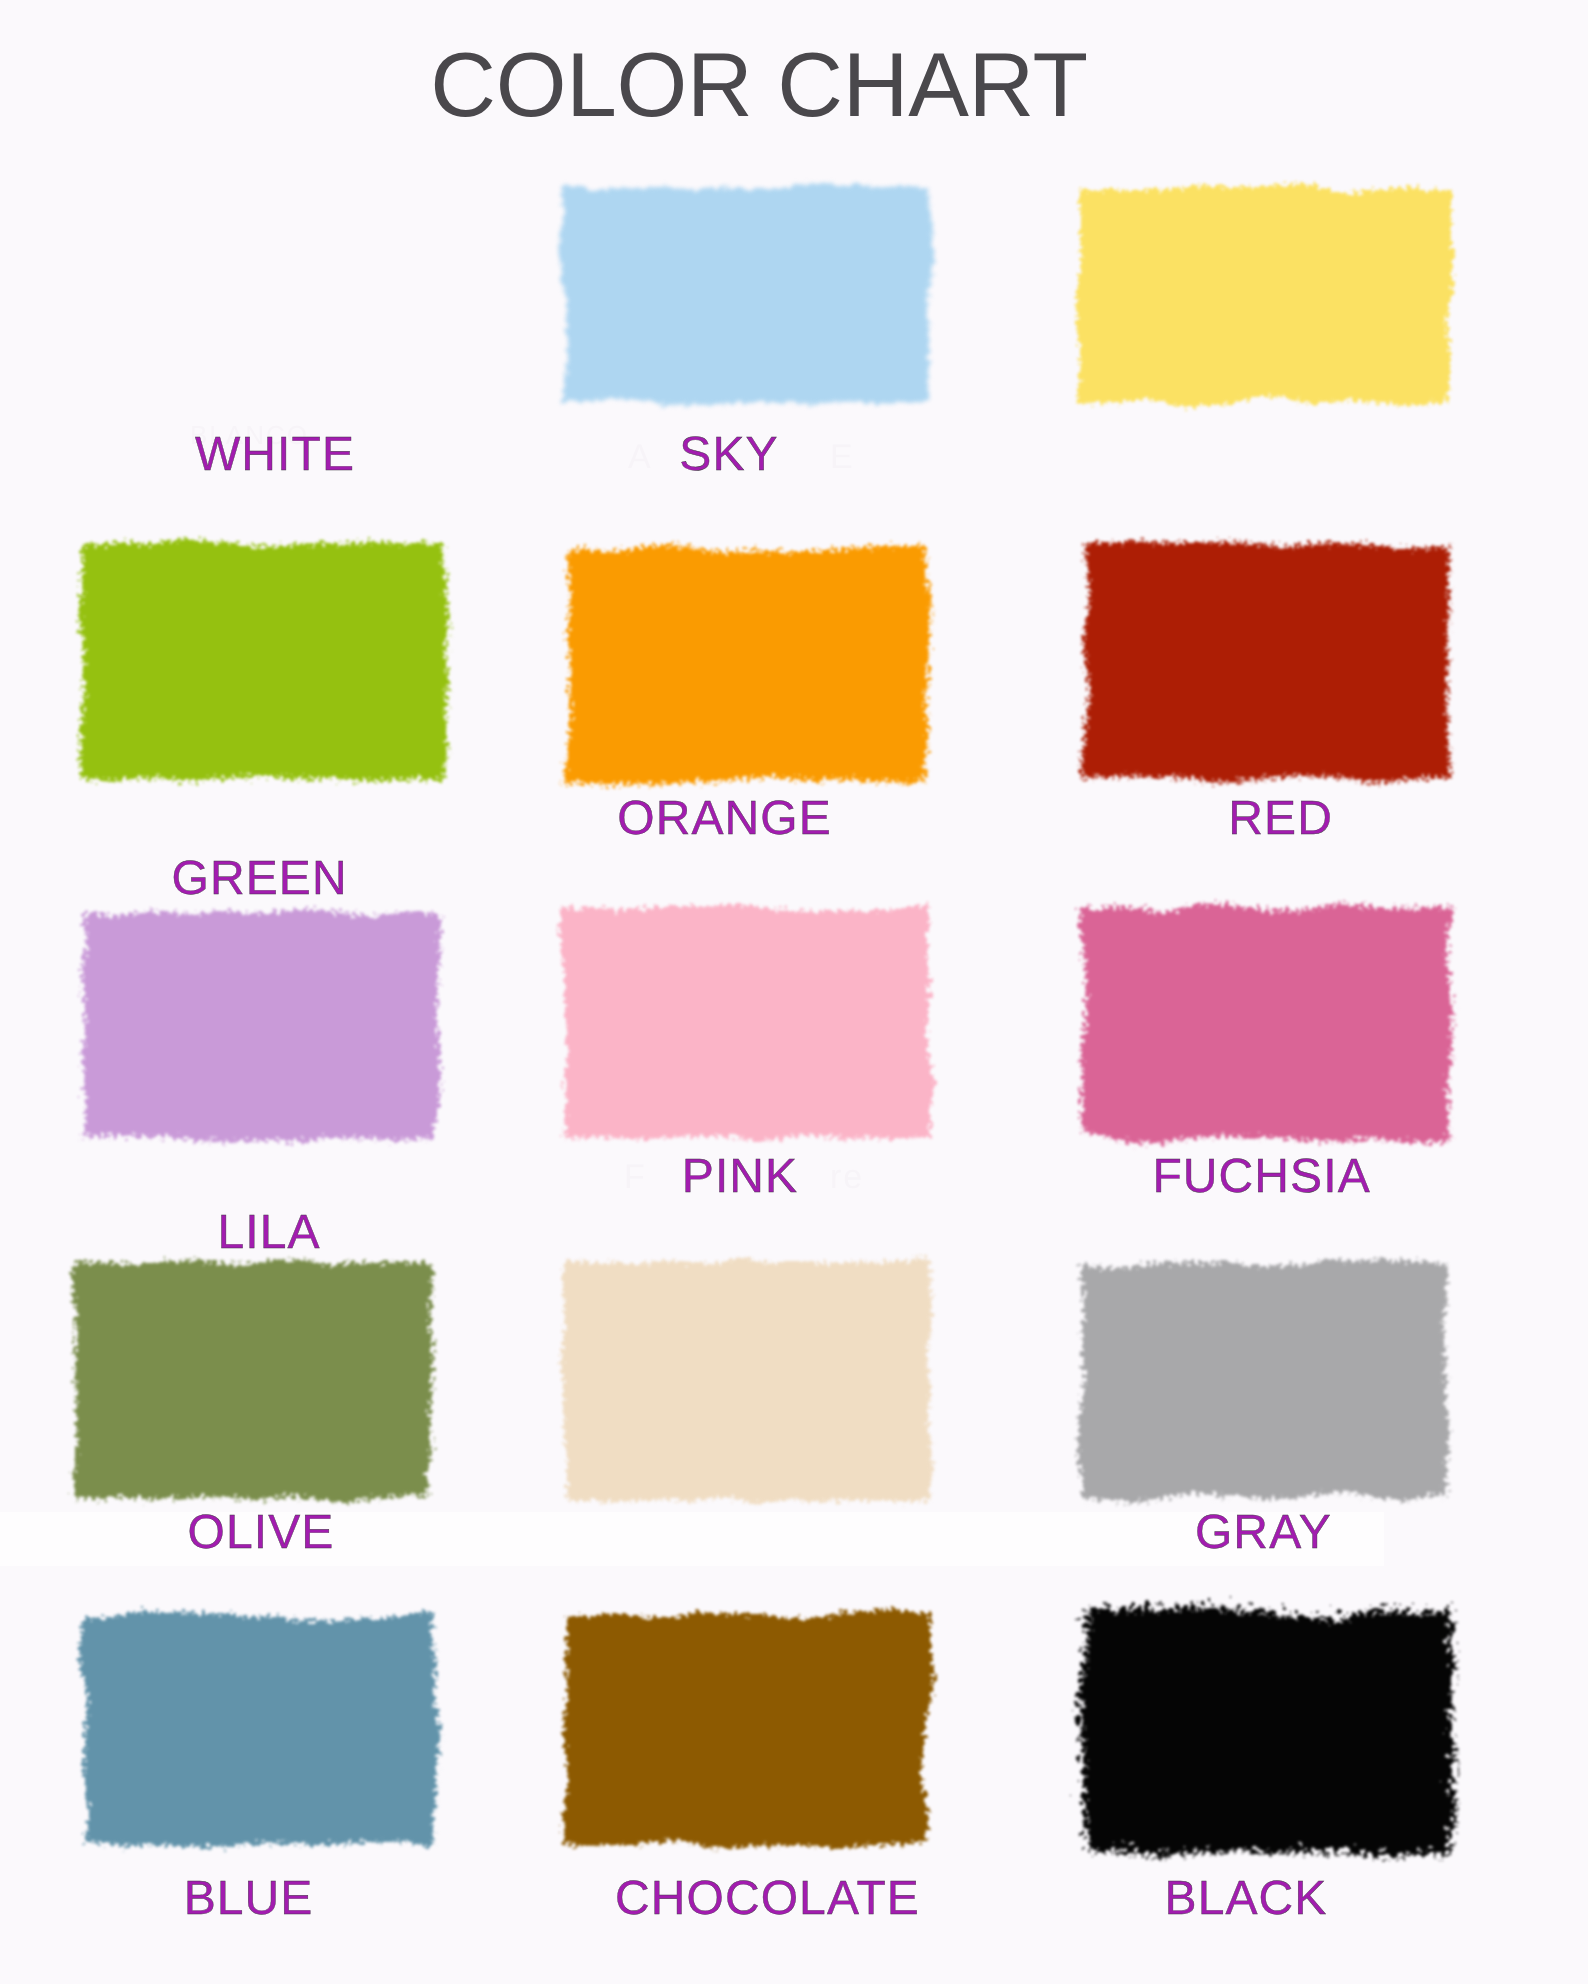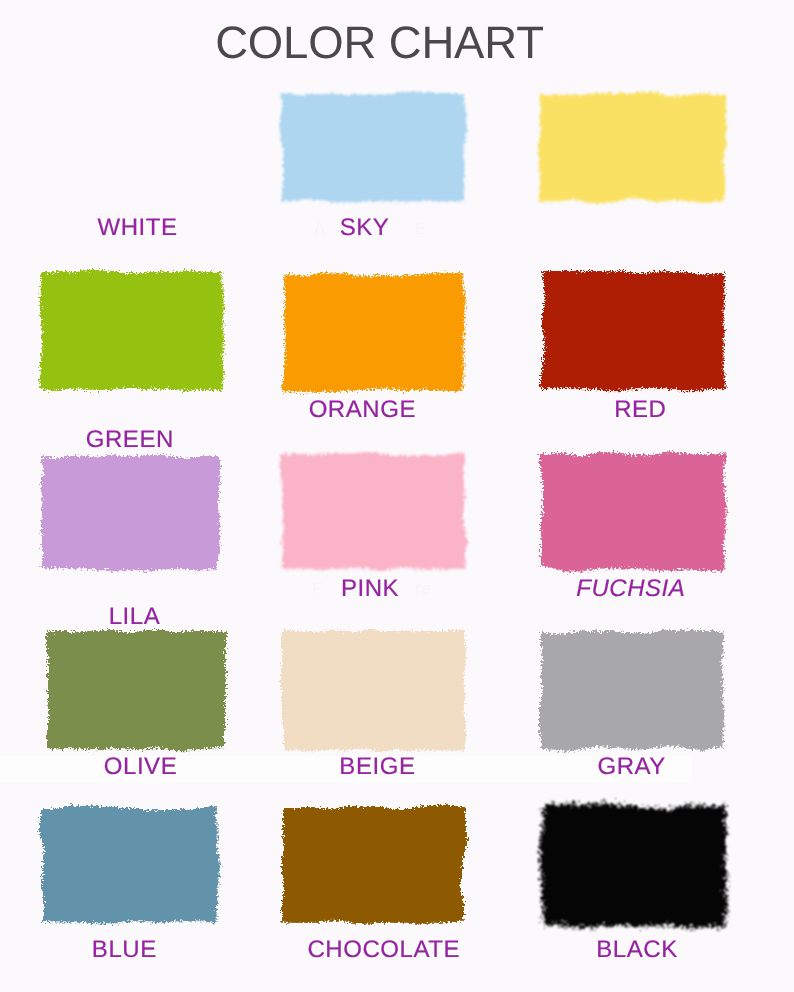--- a/index.html
+++ b/index.html
@@ -163,23 +163,23 @@
             <filter id="rough8" x="-20%" y="-25%" width="140%" height="150%" color-interpolation-filters="sRGB">
               <feTurbulence type="fractalNoise" baseFrequency="0.028" numOctaves="2" seed="53" result="lo"></feTurbulence>
               <feDisplacementMap in="SourceGraphic" in2="lo" scale="9" xChannelSelector="R" yChannelSelector="G" result="s1"></feDisplacementMap>
               <feTurbulence type="fractalNoise" baseFrequency="0.5" numOctaves="2" seed="66" result="hi"></feTurbulence>
               <feDisplacementMap in="s1" in2="hi" scale="9" xChannelSelector="R" yChannelSelector="G" result="s2"></feDisplacementMap>
               <feGaussianBlur in="s2" stdDeviation="0.75"></feGaussianBlur>
             </filter>
           </defs>
           <rect x="22" y="22" width="183.6" height="115.6" fill="#da6496" filter="url(#rough8)"></rect>
         </svg>
-        <div class="swatch-label" style="top: 123px; transform: translateX(-2px); font-style: italic;">FUCHSIA</div>
-      </div>
-      <div class="cell" style="left: 47px; top: 631px; width: 179px; height: 150px; text-decoration: underline;">
+        <div class="swatch-label" style="top: 123px; transform: translateX(-2px);">FUCHSIA</div>
+      </div>
+      <div class="cell" style="left: 37px; top: 631px; width: 179px; height: 150px; text-decoration: underline;">
         <svg class="swatch-svg" width="223" height="162.2" style="left: -22px; top: -22px;">
           <defs>
             <filter id="rough9" x="-20%" y="-25%" width="140%" height="150%" color-interpolation-filters="sRGB">
               <feTurbulence type="fractalNoise" baseFrequency="0.028" numOctaves="2" seed="59" result="lo"></feTurbulence>
               <feDisplacementMap in="SourceGraphic" in2="lo" scale="9" xChannelSelector="R" yChannelSelector="G" result="s1"></feDisplacementMap>
               <feTurbulence type="fractalNoise" baseFrequency="0.48" numOctaves="2" seed="72" result="hi"></feTurbulence>
               <feDisplacementMap in="s1" in2="hi" scale="8" xChannelSelector="R" yChannelSelector="G" result="s2"></feDisplacementMap>
               <feGaussianBlur in="s2" stdDeviation="0.75"></feGaussianBlur>
             </filter>
           </defs>
@@ -193,21 +193,20 @@
             <filter id="rough10" x="-20%" y="-25%" width="140%" height="150%" color-interpolation-filters="sRGB">
               <feTurbulence type="fractalNoise" baseFrequency="0.035" numOctaves="2" seed="61" result="lo"></feTurbulence>
               <feDisplacementMap in="SourceGraphic" in2="lo" scale="8" xChannelSelector="R" yChannelSelector="G" result="s1"></feDisplacementMap>
               <feTurbulence type="fractalNoise" baseFrequency="0.5" numOctaves="2" seed="74" result="hi"></feTurbulence>
               <feDisplacementMap in="s1" in2="hi" scale="7" xChannelSelector="R" yChannelSelector="G" result="s2"></feDisplacementMap>
               <feGaussianBlur in="s2" stdDeviation="0.75"></feGaussianBlur>
             </filter>
           </defs>
           <rect x="22" y="22" width="182.8" height="119.4" fill="#f0ddc3" filter="url(#rough10)"></rect>
         </svg>
-        <div class="swatch-label" style="top: 124px; transform: translateX(4px);">BEIGE</div>
       </div>
       <div class="cell" style="left: 540px; top: 632px; width: 183.4px; height: 149px;">
         <svg class="swatch-svg" width="227.4" height="160.6" style="left: -22px; top: -22px;">
           <defs>
             <filter id="rough11" x="-20%" y="-25%" width="140%" height="150%" color-interpolation-filters="sRGB">
               <feTurbulence type="fractalNoise" baseFrequency="0.03" numOctaves="2" seed="67" result="lo"></feTurbulence>
               <feDisplacementMap in="SourceGraphic" in2="lo" scale="9" xChannelSelector="R" yChannelSelector="G" result="s1"></feDisplacementMap>
               <feTurbulence type="fractalNoise" baseFrequency="0.45" numOctaves="2" seed="80" result="hi"></feTurbulence>
               <feDisplacementMap in="s1" in2="hi" scale="8" xChannelSelector="R" yChannelSelector="G" result="s2"></feDisplacementMap>
               <feGaussianBlur in="s2" stdDeviation="0.75"></feGaussianBlur>
@@ -240,21 +239,21 @@
               <feDisplacementMap in="SourceGraphic" in2="lo" scale="12" xChannelSelector="R" yChannelSelector="G" result="s1"></feDisplacementMap>
               <feTurbulence type="fractalNoise" baseFrequency="0.42" numOctaves="2" seed="92" result="hi"></feTurbulence>
               <feDisplacementMap in="s1" in2="hi" scale="7" xChannelSelector="R" yChannelSelector="G" result="s2"></feDisplacementMap>
               <feGaussianBlur in="s2" stdDeviation="0.75"></feGaussianBlur>
             </filter>
           </defs>
           <rect x="22" y="22" width="182" height="115.8" fill="#8d5a01" filter="url(#rough13)"></rect>
         </svg>
         <div class="swatch-label" style="top: 131px; transform: translateX(-4px); text-align: right;">CHOCOLATE</div>
       </div>
-      <div class="cell" style="left: 540px; top: 803px; width: 168px; height: 161px; padding-left: 28px;">
+      <div class="cell" style="left: 540px; top: 803px; width: 168px; height: 161px;">
         <svg class="swatch-svg" width="228" height="165" style="left: -22px; top: -22px;">
           <defs>
             <filter id="rough14" x="-20%" y="-25%" width="140%" height="150%" color-interpolation-filters="sRGB">
               <feTurbulence type="fractalNoise" baseFrequency="0.026" numOctaves="2" seed="83" result="lo"></feTurbulence>
               <feDisplacementMap in="SourceGraphic" in2="lo" scale="10" xChannelSelector="R" yChannelSelector="G" result="s1"></feDisplacementMap>
               <feTurbulence type="turbulence" baseFrequency="0.26" numOctaves="3" seed="96" result="hi"></feTurbulence>
               <feDisplacementMap in="s1" in2="hi" scale="13" xChannelSelector="R" yChannelSelector="G" result="s2"></feDisplacementMap>
               <feGaussianBlur in="s2" stdDeviation="0.85"></feGaussianBlur>
             </filter>
           </defs>

